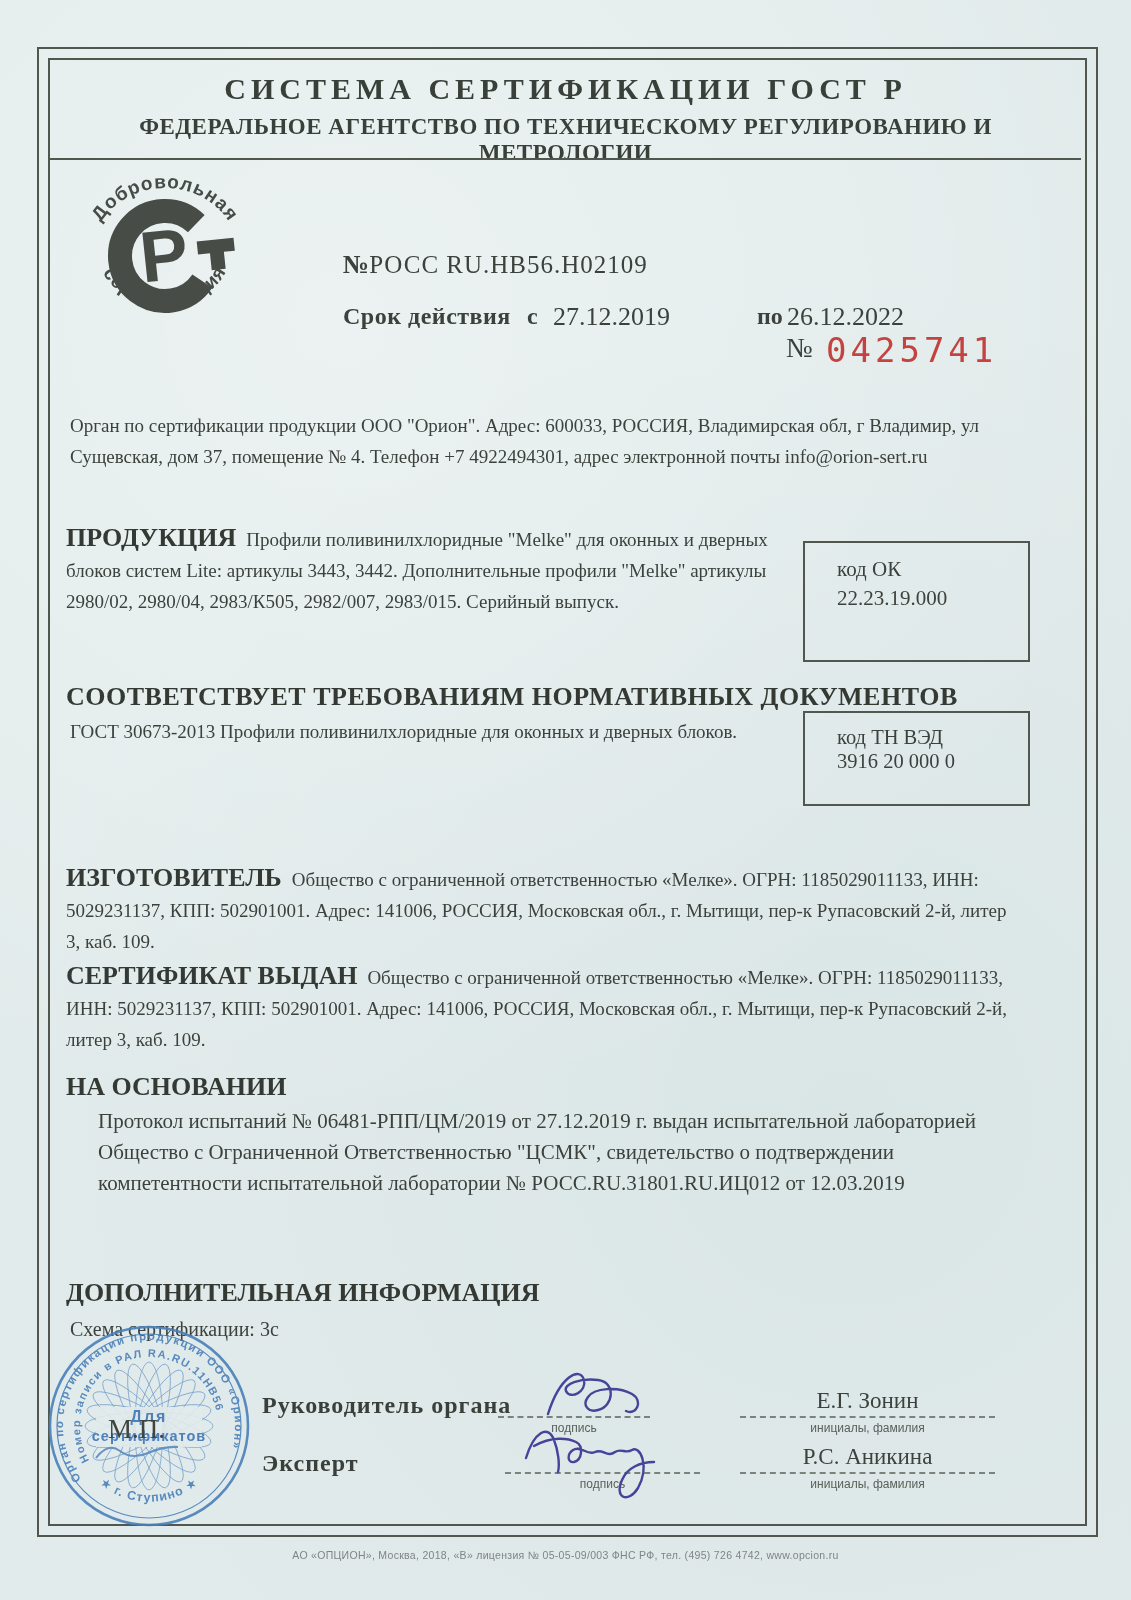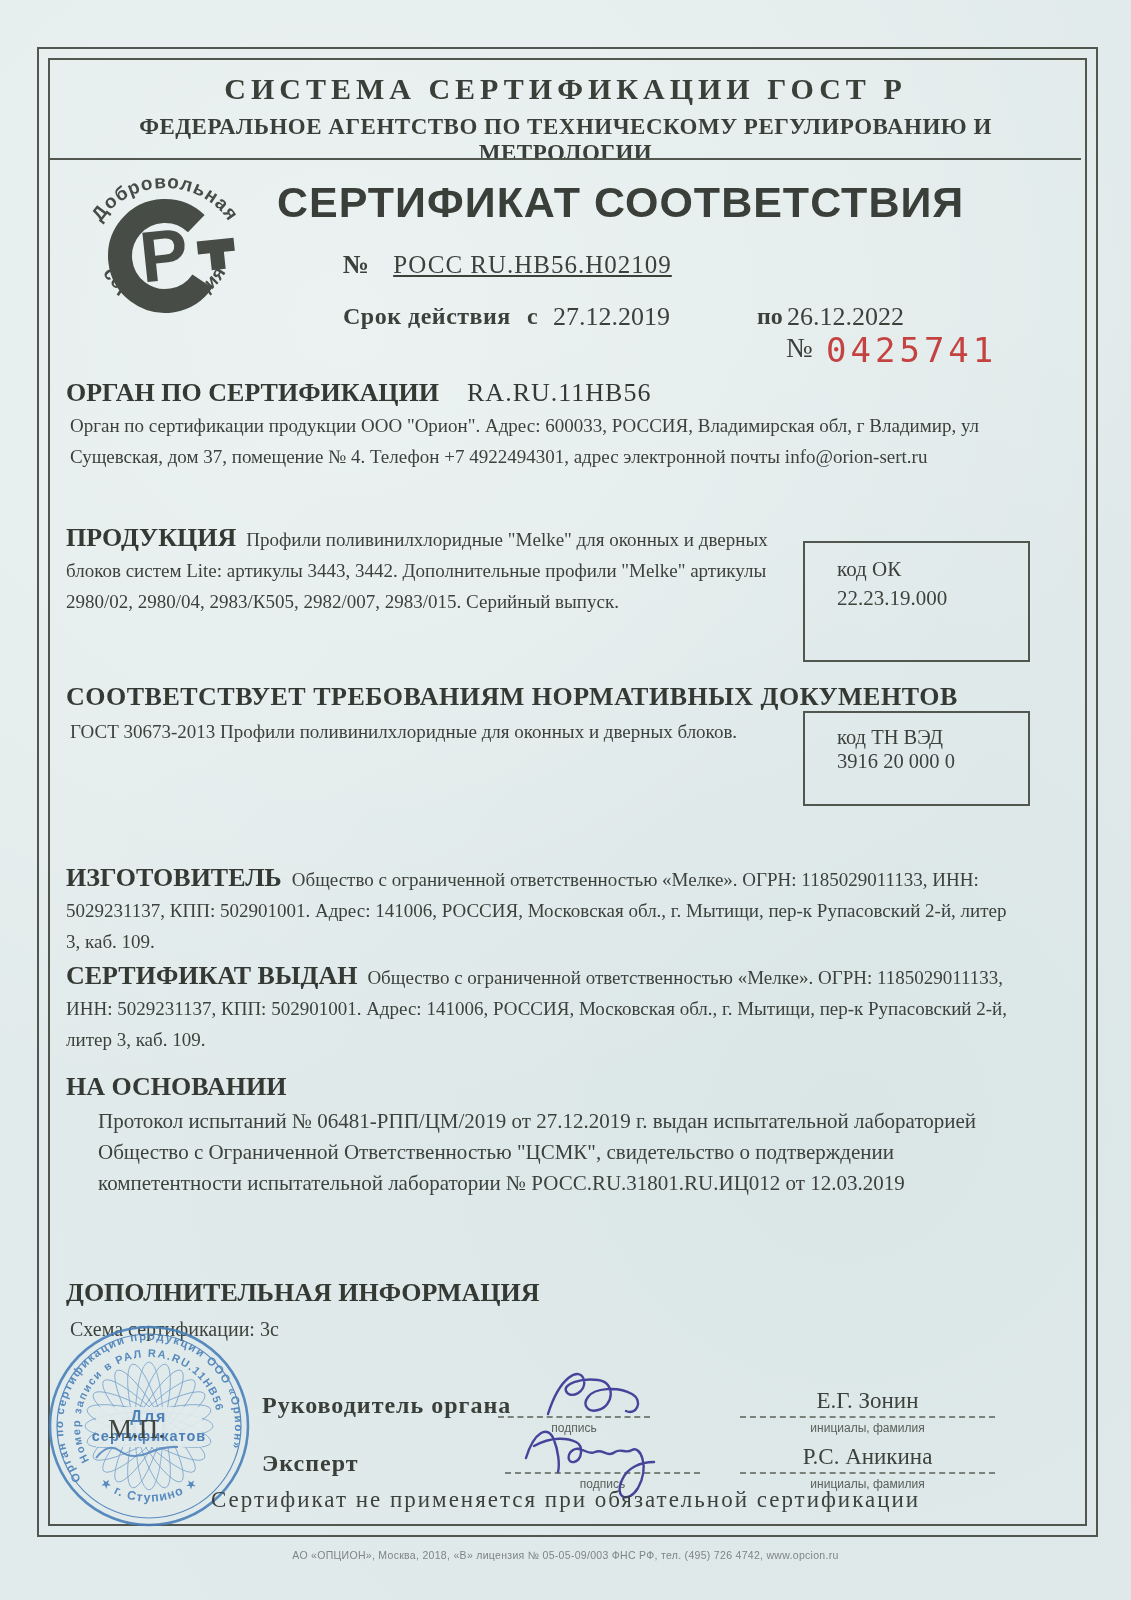--- a/index.html
+++ b/index.html
@@ -14,21 +14,21 @@
   .frame-outer{left:37px;top:47px;width:1057px;height:1486px;border:2px solid #51574f;}
   .frame-inner{left:48px;top:58px;width:1035px;height:1464px;border:2px solid #51574f;}
   .hdr-sep{left:50px;top:158px;width:1031px;height:2px;background:#51574f;}
   .hdr1{left:50px;top:72px;width:1031px;text-align:center;font-weight:bold;font-size:30px;letter-spacing:5px;color:#394039;}
   .hdr2{left:50px;top:114px;width:1031px;text-align:center;font-weight:bold;font-size:23px;letter-spacing:.5px;color:#394039;}
   .logo-svg{left:70px;top:166px;width:190px;height:170px;}
   .doc-title{left:277px;top:178px;width:740px;font-family:"Liberation Sans","DejaVu Sans",sans-serif;
     font-weight:800;font-size:43px;letter-spacing:1px;color:#3a3f3a;}
   .cert-no{left:343px;top:250px;font-size:26px;}
   .cert-no .num-sign{font-weight:bold;}
-  .cert-no .num-val{margin-left:24px;font-size:25px;letter-spacing:1px;text-decoration:underline;}
+  .cert-no .num-val{font-size:25px;letter-spacing:1px;}
   .v-label{left:343px;top:303px;font-size:24px;font-weight:bold;letter-spacing:.5px;}
   .v-s{left:527px;top:303px;font-size:24px;font-weight:bold;}
   .v-date1{left:553px;top:302px;font-size:26px;}
   .v-po{left:757px;top:303px;font-size:24px;font-weight:bold;}
   .v-date2{left:787px;top:302px;font-size:26px;}
   .red-no-sign{left:786px;top:332px;font-size:28px;color:#3a3f3a;}
   .red-no{left:826px;top:330px;font-family:"DejaVu Sans Mono",monospace;font-size:34px;letter-spacing:4px;color:#c44341;}
   .sec-head{font-weight:bold;font-size:26px;color:#343934;}
   .org-head{left:66px;top:378px;}
   .org-code{font-weight:normal;font-size:26px;margin-left:28px;letter-spacing:1px;}
@@ -94,38 +94,34 @@
     <text font-family="Liberation Sans, DejaVu Sans, sans-serif" font-weight="bold" font-size="19" fill="#474c47" letter-spacing="1">
       <textPath href="#logoBot" startOffset="50%" text-anchor="middle">сертификация</textPath>
     </text>
     <g transform="rotate(-6 95 90)">
       <path d="M 129.5 61.1 A 45 45 0 1 0 129.5 118.9" fill="none" stroke="#474c47" stroke-width="24"></path>
       <text x="70" y="114" font-family="Liberation Sans, DejaVu Sans, sans-serif" font-weight="bold" font-size="72" fill="#474c47">Р</text>
       <path d="M 128 79 h 37 v 13 h -11 v 17 h -14 v -17 h -12 z" fill="#474c47"></path>
     </g>
   </svg>
 
-  <div class="abs doc-title">СЕРТИФИКАТ СООТВЕТСТВИЯ</div>
 
   <div class="abs cert-no">
     <span class="num-sign">№</span><span class="num-val">РОСС RU.НВ56.Н02109</span>
   </div>
 
   <span class="abs v-label">Срок действия</span>
   <span class="abs v-s">с</span>
   <span class="abs v-date1">27.12.2019</span>
   <span class="abs v-po">по</span>
   <span class="abs v-date2">26.12.2022</span>
 
   <span class="abs red-no-sign">№</span>
   <span class="abs red-no">0425741</span>
 
-  <div class="abs sec-head org-head">
-    <span>ОРГАН ПО СЕРТИФИКАЦИИ</span><span class="org-code">RA.RU.11НВ56</span>
-  </div>
   <div class="abs body-txt org-body">Орган по сертификации продукции ООО "Орион". Адрес: 600033, РОССИЯ, Владимирская обл, г Владимир, ул Сущевская, дом 37, помещение № 4. Телефон +7 4922494301, адрес электронной почты info@orion-sert.ru</div>
 
   <div class="abs product-blk">
     <span class="inline-head">ПРОДУКЦИЯ</span><span>Профили поливинилхлоридные "Melke" для оконных и дверных блоков систем Lite: артикулы 3443, 3442.  Дополнительные профили "Melke" артикулы 2980/02, 2980/04, 2983/К505, 2982/007, 2983/015. Серийный выпуск.</span>
   </div>
   <div class="abs code-box box-ok">
     <div>код ОК</div>
     <div>22.23.19.000</div>
   </div>
 
@@ -207,16 +203,15 @@
   <div class="abs sig-label lbl-exp">Эксперт</div>
   <div class="abs dash-line sline2"></div>
   <div class="abs tiny-cap cap-s2">подпись</div>
   <svg class="abs sig-svg2" viewBox="0 0 190 88">
     <path d="M 6 40 C 14 14 28 6 34 22 C 38 32 40 46 38 54 M 14 28 C 32 18 48 20 56 24 C 64 28 62 42 54 44 C 47 45 47 36 53 32 C 61 27 67 38 75 34 C 83 30 87 40 95 34 C 101 30 106 36 112 32 C 120 27 130 48 118 70 C 108 86 94 80 102 62 C 107 50 120 44 134 44" fill="none" stroke="#44449a" stroke-width="2.4" stroke-linecap="round"></path>
   </svg>
   <div class="abs sig-name name2">Р.С. Аникина</div>
   <div class="abs dash-line nline2"></div>
   <div class="abs tiny-cap cap-n2">инициалы, фамилия</div>
 
-  <div class="abs note">Сертификат не применяется при обязательной сертификации</div>
   <div class="abs fine">АО «ОПЦИОН», Москва, 2018, «В»   лицензия № 05-05-09/003 ФНС РФ,  тел. (495) 726 4742, www.opcion.ru</div>
 
 </div>
 
 </body></html>

